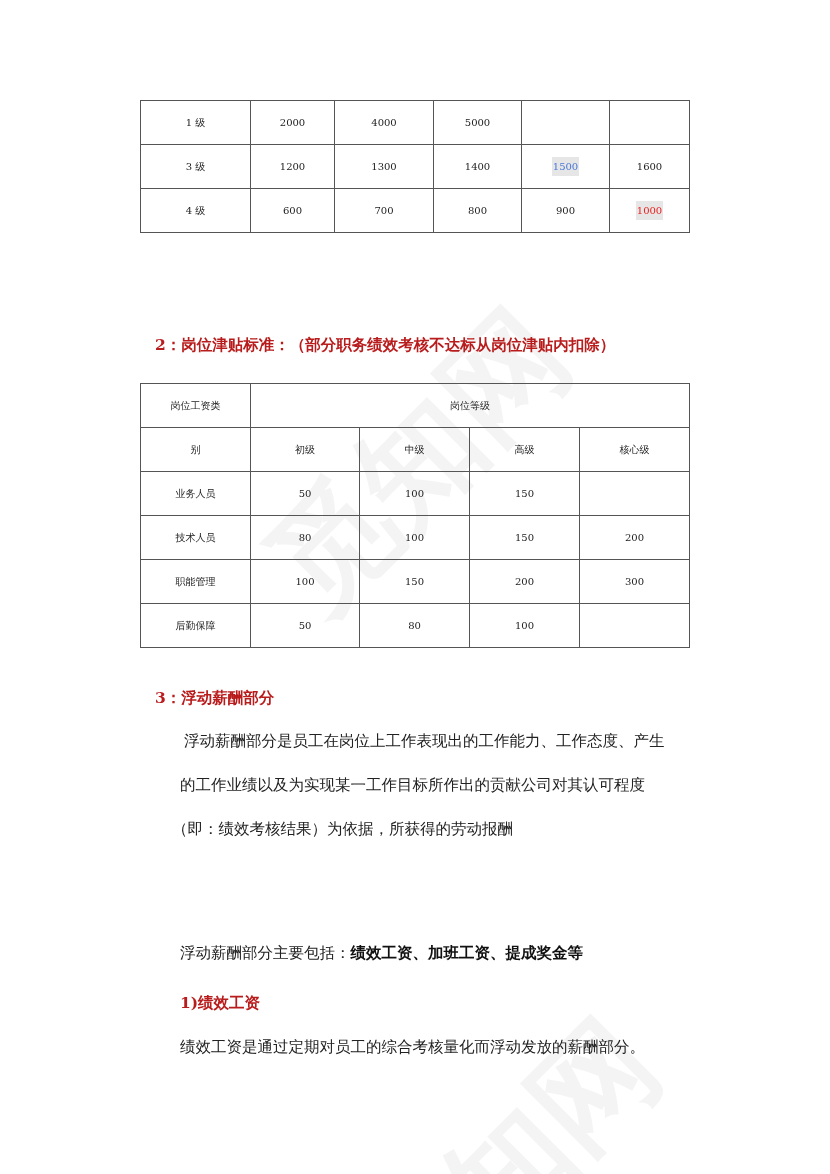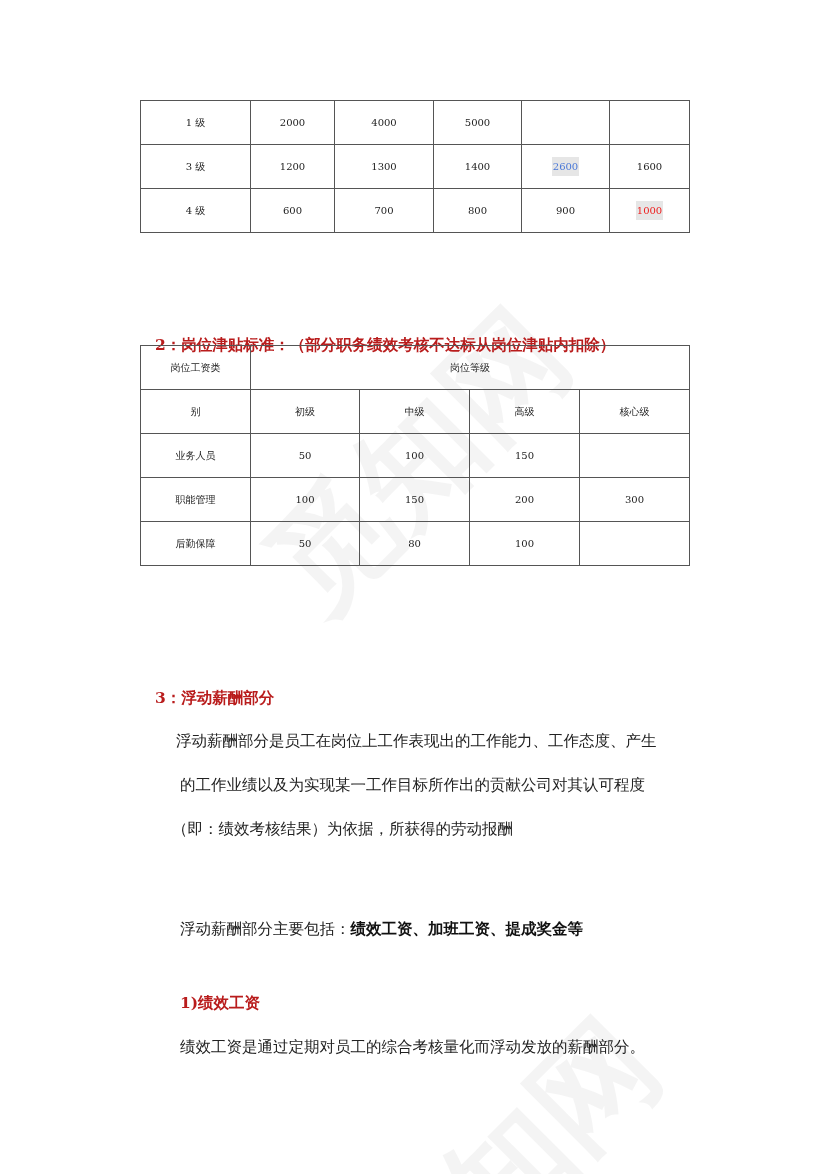--- a/index.html
+++ b/index.html
@@ -4,21 +4,21 @@
 <style>
   html, body { margin:0; padding:0; background:#ffffff; }
   body { width:830px; height:1174px; position:relative; overflow:hidden;
          font-family:"DejaVu Serif","Liberation Serif",serif; color:#222; }
   .page { position:absolute; left:0; top:0; width:830px; height:1174px; }
   table { border-collapse:collapse; position:absolute; table-layout:fixed; }
   td { border:1.3px solid #555; text-align:center; vertical-align:middle;
        font-size:10px; padding:0; color:#222; }
   #t1 { left:140px; top:100px; width:549px; }
   #t1 td { height:43px; }
-  #t2 { left:140px; top:345px; width:549px; }
+  #t2 { left:140px; top:383px; width:549px; }
   #t2 td { height:43px; }
   .hl { background:#e6e6e6; padding:4px 1px; }
   .blue { color:#4a78d8; }
   .red { color:#ee1d1d; }
   .heading { position:absolute; font-weight:bold; font-size:15.5px; color:#b91c1c; }
   .para { position:absolute; font-size:15.5px; color:#222; }
   .bold { font-weight:bold; color:#111; }
   .wm { position:absolute; color:rgba(0,0,0,0.045); font-size:120px; font-weight:bold;
         transform:rotate(-45deg); pointer-events:none; white-space:nowrap; }
 </style>
@@ -46,21 +46,21 @@
       <td>4000</td>
       <td>5000</td>
       <td></td>
       <td></td>
     </tr>
     <tr>
       <td>3 级</td>
       <td>1200</td>
       <td>1300</td>
       <td>1400</td>
-      <td><span class="hl blue">2600</span></td>
+      <td><span class="hl blue">1500</span></td>
       <td>1600</td>
     </tr>
     <tr>
       <td>4 级</td>
       <td>600</td>
       <td>700</td>
       <td>800</td>
       <td>900</td>
       <td><span class="hl red">1000</span></td>
     </tr>
@@ -90,41 +90,48 @@
       <td>核心级</td>
     </tr>
     <tr>
       <td>业务人员</td>
       <td>50</td>
       <td>100</td>
       <td>150</td>
       <td></td>
     </tr>
     <tr>
+      <td>技术人员</td>
+      <td>80</td>
+      <td>100</td>
+      <td>150</td>
+      <td>200</td>
+    </tr>
+    <tr>
       <td>职能管理</td>
       <td>100</td>
       <td>150</td>
       <td>200</td>
       <td>300</td>
     </tr>
     <tr>
       <td>后勤保障</td>
       <td>50</td>
       <td>80</td>
       <td>100</td>
       <td></td>
     </tr>
   </tbody>
     </table>
 
   <div class="heading" style="left:155px;top:688px;">3：浮动薪酬部分</div>
-  <div class="para" style="left:176px;top:731px;">浮动薪酬部分是员工在岗位上工作表现出的工作能力、工作态度、产生</div>
+  <div class="para" style="left:184px;top:731px;">浮动薪酬部分是员工在岗位上工作表现出的工作能力、工作态度、产生</div>
   <div class="para" style="left:172px;top:819px;">（即：绩效考核结果）为依据，所获得的劳动报酬</div>
   <div class="para" style="left:180px;top:775px;">的工作业绩以及为实现某一工作目标所作出的贡献公司对其认可程度</div>
 
-  <div class="para" style="left:180px;top:919px;text-align:center;">
+  <div class="para" style="left:180px;top:943px;text-align:center;">
     <span>浮动薪酬部分主要包括：</span><span class="bold">绩效工资、加班工资、提成奖金等</span>
   </div>
 
   <div class="heading" style="left:180px;top:993px;">1)绩效工资</div>
   <div class="para" style="left:180px;top:1037px;">绩效工资是通过定期对员工的综合考核量化而浮动发放的薪酬部分。</div>
 
 </div>
 
 </body></html>

